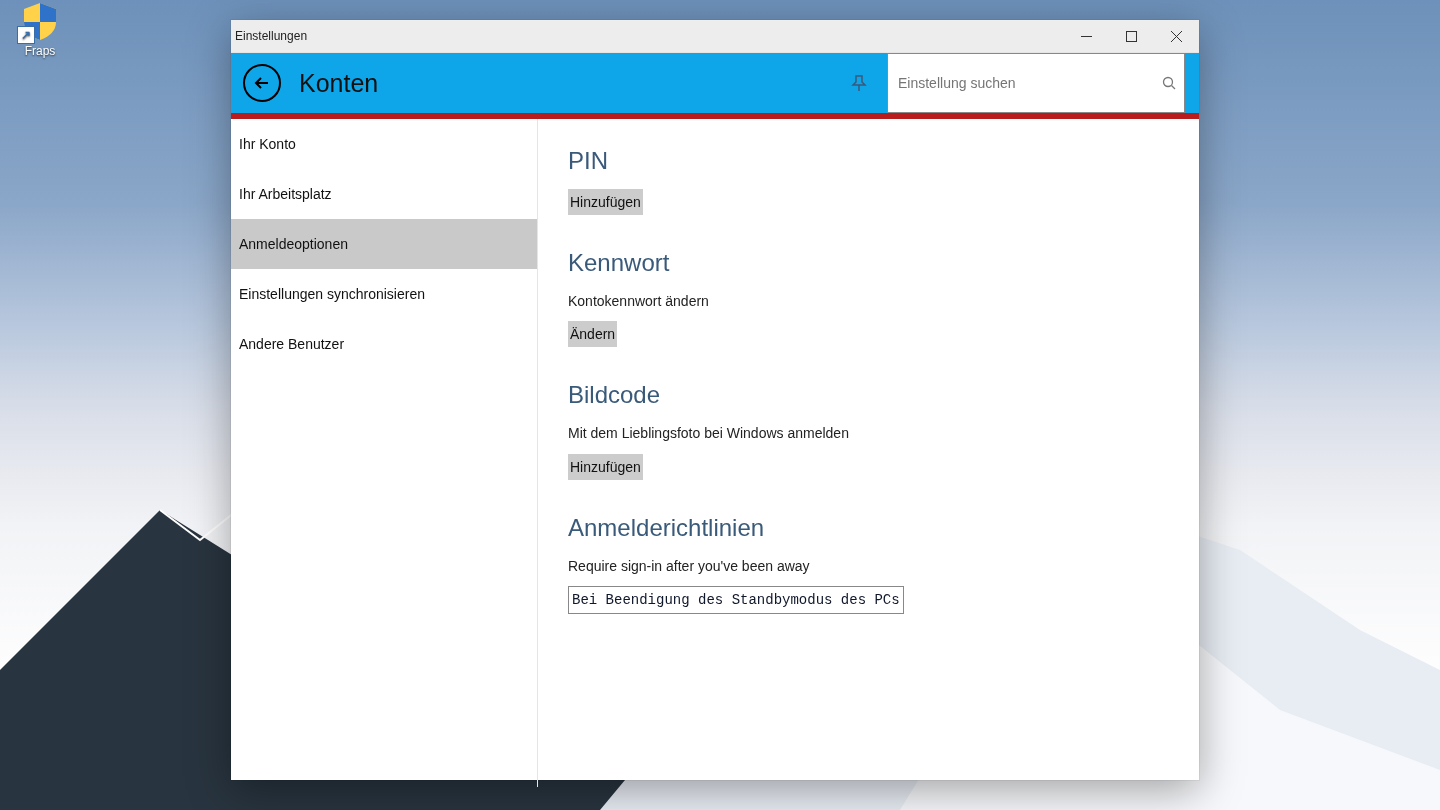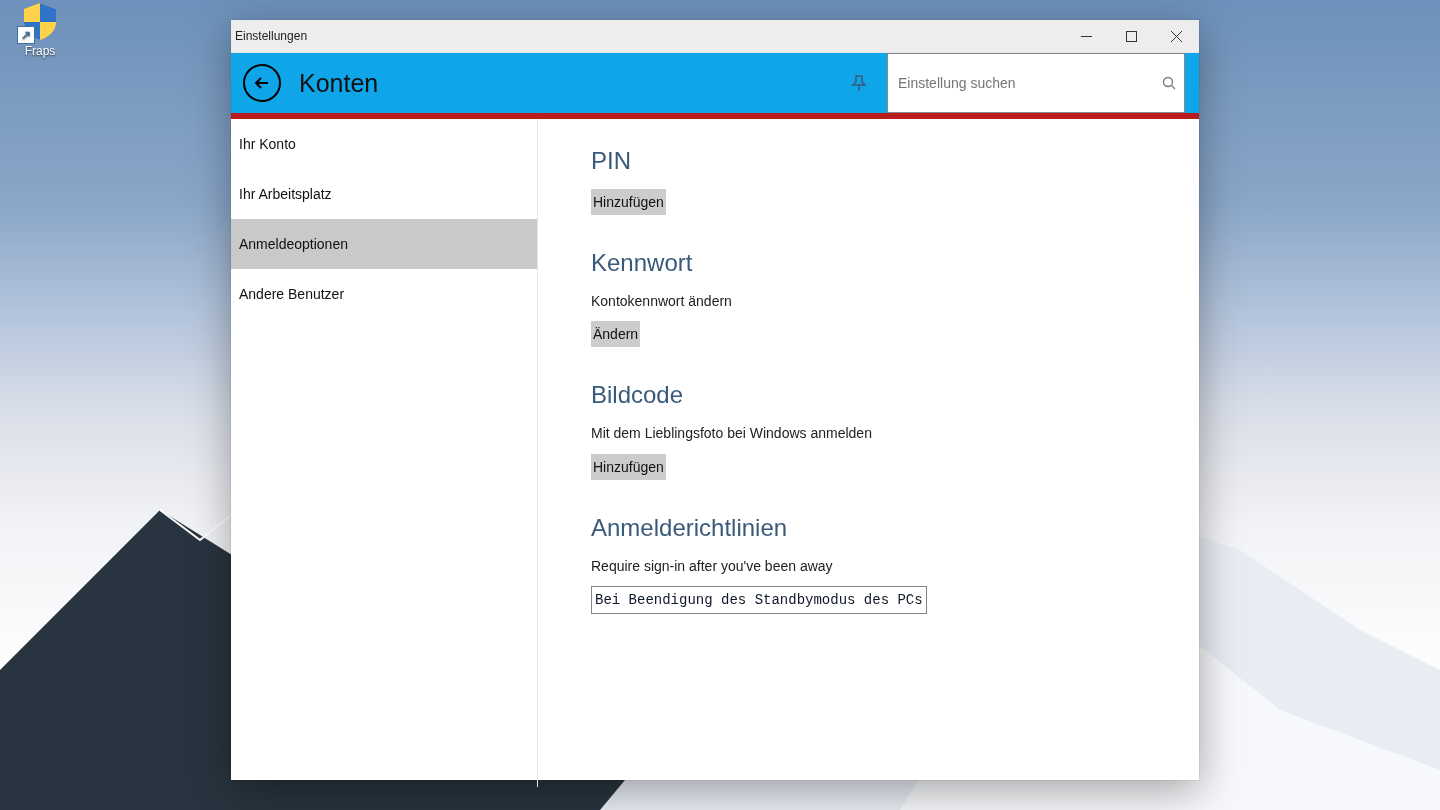--- a/index.html
+++ b/index.html
@@ -50,21 +50,21 @@
   .body{display:flex;height:calc(100% - 92px);}
   .sidebar{width:306px;border-right:1px solid #e5e5e5;padding-top:0;}
   .sideitem{height:50px;display:flex;align-items:center;padding-left:8px;
     font-size:14px;color:#111;}
   .sideitem.selected{background:#c9c9c9;}
   .content{flex:1;padding:28px 30px 20px 30px;overflow:hidden;}
   .section-h{font-size:24px;font-weight:400;color:#3a5a7a;margin:0 0 14px 0;}
   .section-p{font-size:14px;color:#222;margin:0 0 10px 0;line-height:1.45;max-width:520px;}
   .btn{display:inline-block;background:#ccc;color:#111;font-size:14px;
     padding:5px 2px;border:none;}
-  .section{margin-bottom:34px;margin-left:23px;}
+  .section{margin-bottom:34px;}
   .selectbox{display:inline-block;border:1px solid #888;padding:5px 3px;font-size:14px;
     color:#0f172a;min-width:268px;font-family:Liberation Mono, monospace;}
 </style>
 </head>
 <body>
 
 <div class="desktop">
 
   <div class="mtn">
     <svg viewBox="0 0 1440 600" preserveAspectRatio="none">
@@ -132,20 +132,21 @@
             <line x1="9.5" y1="9.5" x2="13" y2="13"></line>
         </svg>
       </div>
     </div>
 
     <div class="body">
       <div class="sidebar">
         <div class="sideitem">Ihr Konto</div>
         <div class="sideitem">Ihr Arbeitsplatz</div>
         <div class="sideitem selected">Anmeldeoptionen</div>
+        <div class="sideitem">Einstellungen synchronisieren</div>
         <div class="sideitem">Andere Benutzer</div>
       </div>
 
       <div class="content">
 
         <div class="section">
           <h2 class="section-h">PIN</h2>
           <button class="btn">Hinzufügen</button>
         </div>
 

